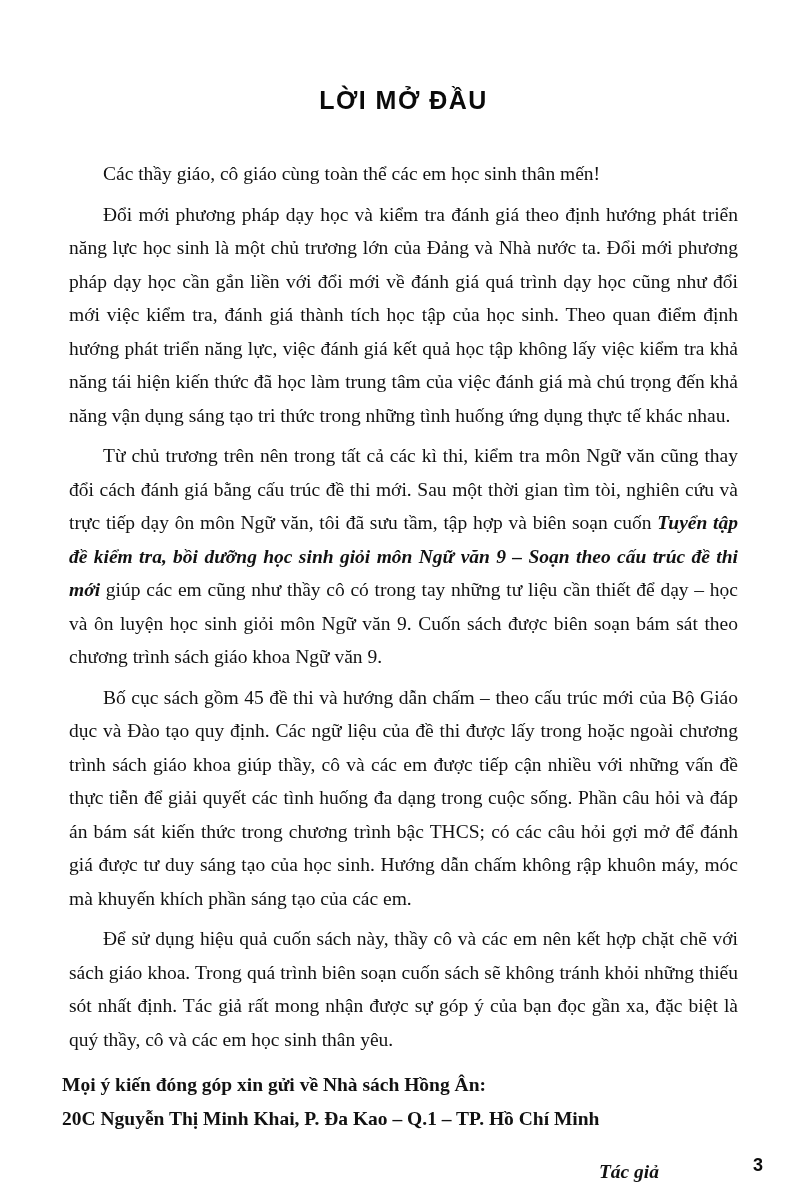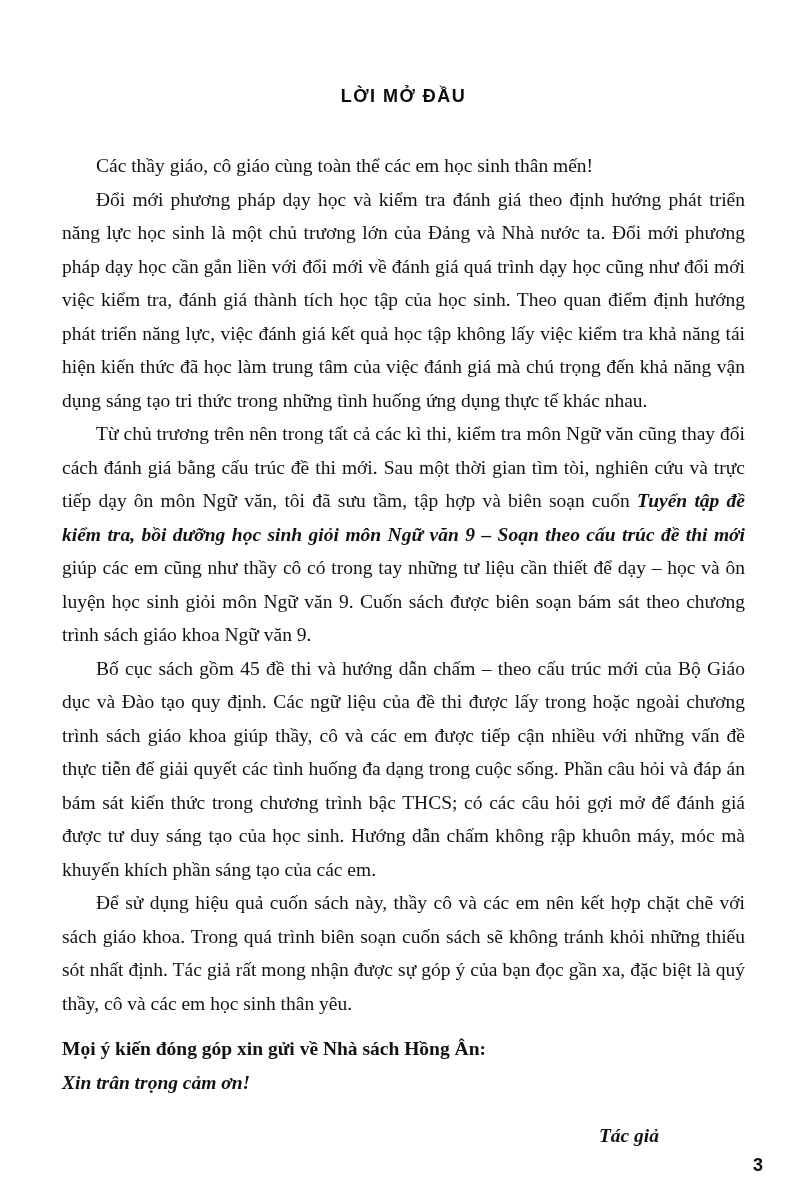--- a/index.html
+++ b/index.html
@@ -18,35 +18,35 @@
     position: relative;
     width: 807px;
     height: 1200px;
     box-sizing: border-box;
     padding: 62px 62px 30px 62px;
   }
   .doc-title {
     text-align: center;
     font-family: "Liberation Sans", sans-serif;
     font-weight: bold;
-    font-size: 18px;
+    font-size: 25px;
     letter-spacing: 1.5px;
     margin: 24px 0 0 0;
     color: #0a0a0a;
   }
   .body-text {
     margin-top: 42px;
     font-size: 19.5px;
     line-height: 33.5px;
     text-align: justify;
     text-justify: inter-word;
     color: #121212;
   }
   .body-text p {
-    margin: 0;
+    margin: 7px;
     text-indent: 34px;
   }
   .body-text p.no-indent {
     text-indent: 0;
   }
   .bi {
     font-weight: bold;
     font-style: italic;
   }
   .it {
@@ -104,21 +104,21 @@
     <p>Đổi mới phương pháp dạy học và kiểm tra đánh giá theo định hướng phát triển năng lực học sinh là một chủ trương lớn của Đảng và Nhà nước ta. Đổi mới phương pháp dạy học cần gắn liền với đổi mới về đánh giá quá trình dạy học cũng như đổi mới việc kiểm tra, đánh giá thành tích học tập của học sinh. Theo quan điểm định hướng phát triển năng lực, việc đánh giá kết quả học tập không lấy việc kiểm tra khả năng tái hiện kiến thức đã học làm trung tâm của việc đánh giá mà chú trọng đến khả năng vận dụng sáng tạo tri thức trong những tình huống ứng dụng thực tế khác nhau.</p>
 
     <p><span>Từ chủ trương trên nên trong tất cả các kì thi, kiểm tra môn Ngữ văn cũng thay đổi cách đánh giá bằng cấu trúc đề thi mới. Sau một thời gian tìm tòi, nghiên cứu và trực tiếp dạy ôn môn Ngữ văn, tôi đã sưu tầm, tập hợp và biên soạn cuốn </span><span class="bi">Tuyển tập đề kiểm tra, bồi dưỡng học sinh giỏi môn Ngữ văn 9 – Soạn theo cấu trúc đề thi mới</span><span> giúp các em cũng như thầy cô có trong tay những tư liệu cần thiết để dạy – học và ôn luyện học sinh giỏi môn Ngữ văn 9. Cuốn sách được biên soạn bám sát theo chương trình sách giáo khoa </span><span class="it">Ngữ văn 9</span><span>.</span></p>
 
     <p>Bố cục sách gồm 45 đề thi và hướng dẫn chấm – theo cấu trúc mới của Bộ Giáo dục và Đào tạo quy định. Các ngữ liệu của đề thi được lấy trong hoặc ngoài chương trình sách giáo khoa giúp thầy, cô và các em được tiếp cận nhiều với những vấn đề thực tiễn để giải quyết các tình huống đa dạng trong cuộc sống. Phần câu hỏi và đáp án bám sát kiến thức trong chương trình bậc THCS; có các câu hỏi gợi mở để đánh giá được tư duy sáng tạo của học sinh. Hướng dẫn chấm không rập khuôn máy, móc mà khuyến khích phần sáng tạo của các em.</p>
 
     <p>Để sử dụng hiệu quả cuốn sách này, thầy cô và các em nên kết hợp chặt chẽ với sách giáo khoa. Trong quá trình biên soạn cuốn sách sẽ không tránh khỏi những thiếu sót nhất định. Tác giả rất mong nhận được sự góp ý của bạn đọc gần xa, đặc biệt là quý thầy, cô và các em học sinh thân yêu.</p>
 
     <div class="contact-block">
       <p class="no-indent"><span class="bold">Mọi ý kiến đóng góp xin gửi về </span><span class="bold">Nhà sách Hồng Ân:</span></p>
-      <p class="no-indent thanks">Xin trân trọng cảm ơn!</p>
+      <p class="no-indent contact-line">20C Nguyễn Thị Minh Khai, P. Đa Kao – Q.1 – TP. Hồ Chí Minh</p>
     </div>
 
     <div class="signature">
       <div>Tác giả</div>
 
     </div>
 
   </div>
 
   <div class="page-number">3</div>

